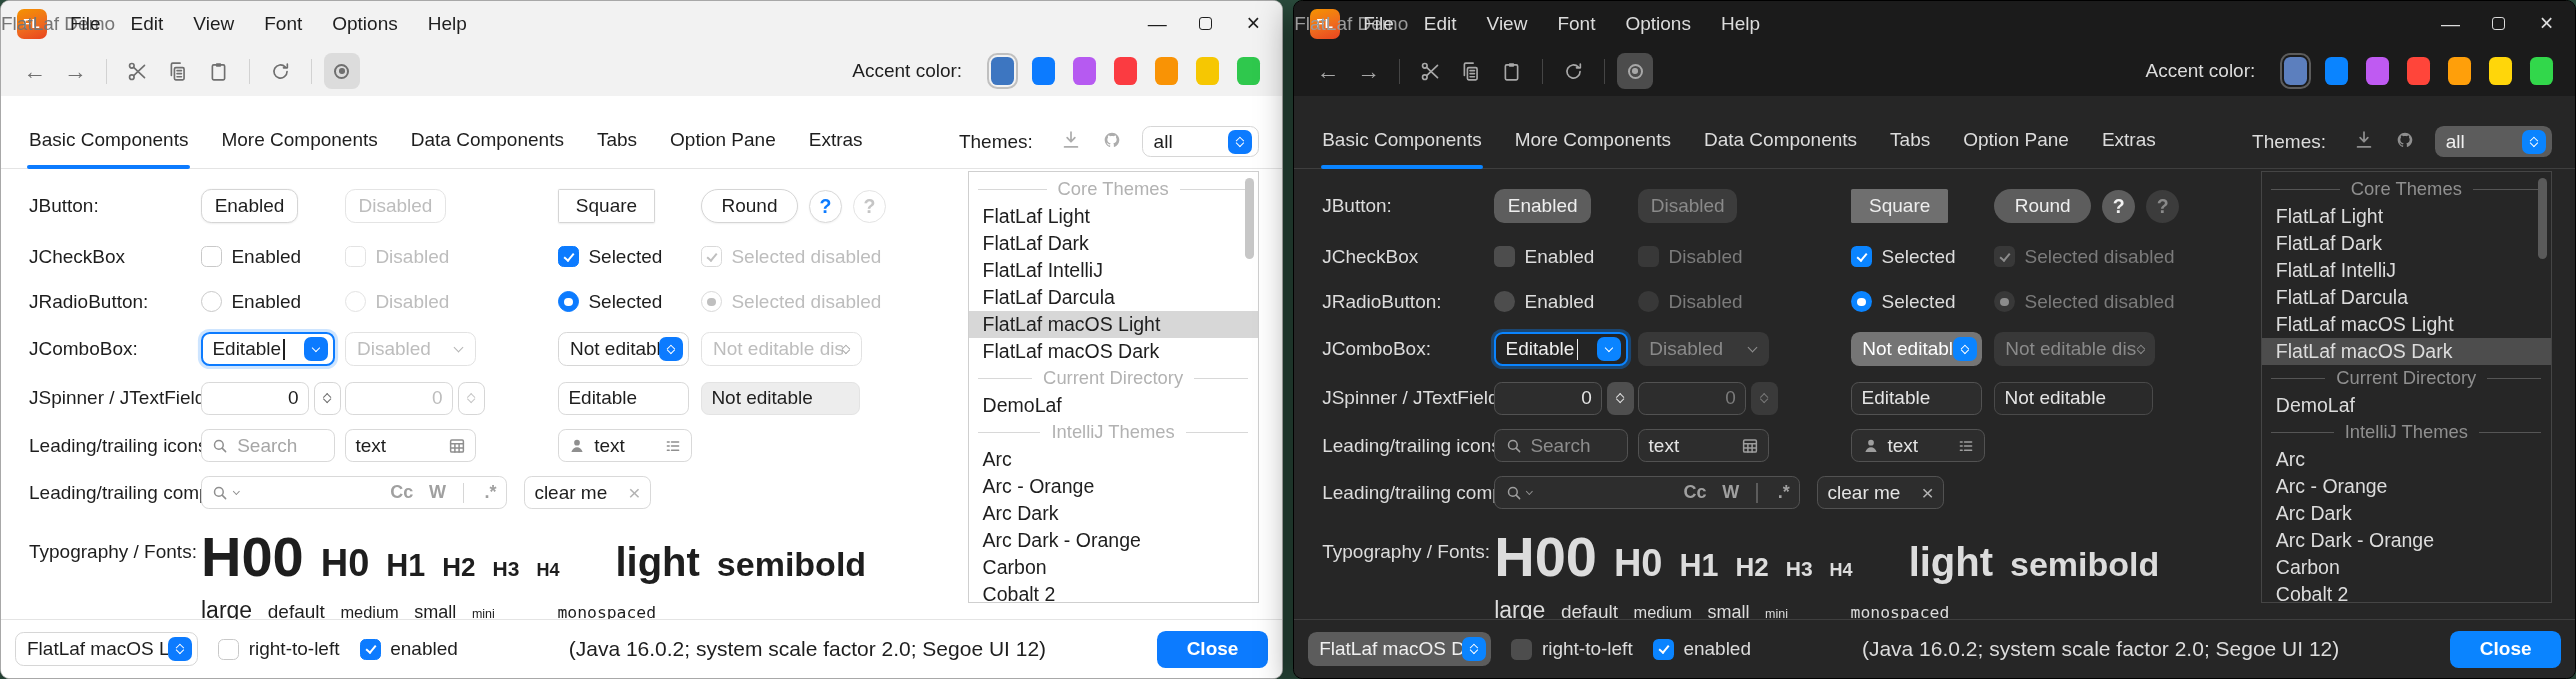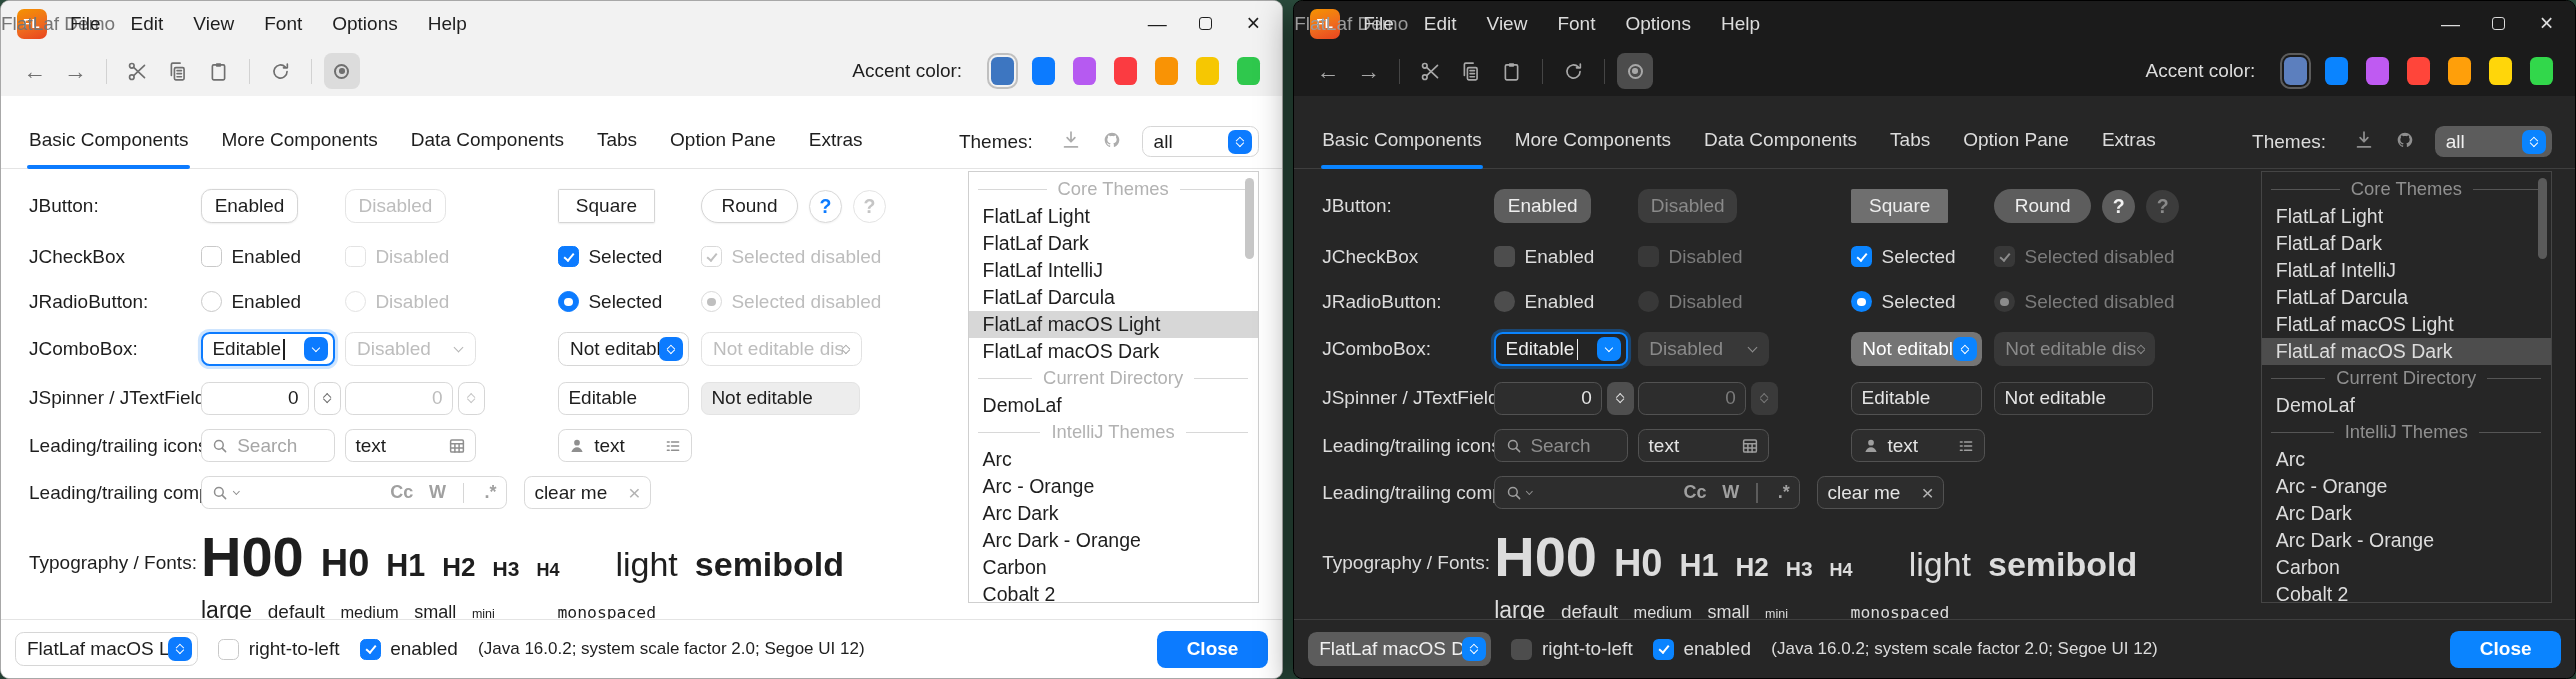--- a/index.html
+++ b/index.html
@@ -137,46 +137,46 @@
 .dark .rad.checked.dis{background:#383838;border:none}
 .dark .rad.checked.dis .dot{background:#8c8c8c}
 .cbgroup{display:flex;align-items:center;gap:9.4px;font-size:19px;white-space:nowrap}
 .cbgroup.disg{color:var(--disabled)}
 
 .main{padding:9.4px 0 0 28px}
 .row{display:grid;grid-template-columns:172px 144px 213px 143px 1fr;align-items:center}
 .r1{height:56px}.r2{height:45px}.r3{height:45px}.r4{height:50px}.r5{height:48px}.r6{height:47px}.r7{height:47px}
 .r8{height:102px;align-items:flex-start;margin-top:6.3px}
 .rlabel{font-size:19px;white-space:nowrap}
-.r8 .rlabel{margin-top:29px}
+.r8 .rlabel{margin-top:18px}
 .cell{display:flex;align-items:center}
 .typoblock{grid-column:2/-1;padding-top:1.6px}
 .hrow{display:flex;align-items:baseline;gap:17px}
 .h00{font-size:56px;font-weight:600}.h0{font-size:38px;font-weight:600}.h1{font-size:30.5px;font-weight:600}.h2{font-size:26px;font-weight:600}.h3{font-size:21px;font-weight:600}.h4{font-size:18px;font-weight:600}
-.wlight{font-size:34px;font-weight:400;margin-left:39px}
+.wlight{font-size:40px;font-weight:700;margin-left:39px}
 .wsemi{font-size:34px;font-weight:700}
 .srow{display:flex;align-items:baseline;gap:15.6px;margin-top:7.8px}
 .sz-large{font-size:23px}.sz-default{font-size:19px}.sz-medium{font-size:16.4px}.sz-small{font-size:18px}.sz-mini{font-size:12.5px}
 .mono{font-family:"DejaVu Sans Mono",monospace;font-size:16.4px;margin-left:47px}
 
 .themespanel{position:absolute;top:170px;right:23.4px;width:291px;height:432px;background:var(--bg);border:0.8px solid #cfcfcf;overflow:hidden}
 .dark .themespanel{border-color:#454545}
 .tlist{padding-top:3.9px}
 .tgsep{height:27px;display:flex;align-items:center;gap:11px;color:#b2b2b2;font-size:18.4px;padding:0 9.4px}
 .dark .tgsep{color:#8f8f8f}
 .tgsep .ln{flex:1;height:0.8px;background:#d8d8d8}
 .dark .tgsep .ln{background:#555}
 .titem{height:27px;display:flex;align-items:center;padding-left:14px;font-size:19.5px;white-space:nowrap}
 .light .t5{background:#d7d7d7}
 .dark .t6{background:#4d4d4d}
 .scrollthumb{position:absolute;top:6.3px;right:3.9px;width:8.6px;height:81px;border-radius:4.7px;background:#c7c7c7}
 .dark .scrollthumb{background:#5a5a5a}
 
 .bottombar{position:absolute;left:0;right:0;bottom:0;height:59px;border-top:0.8px solid var(--sep);display:flex;align-items:center;padding:0 14px;gap:20.3px;background:var(--bg)}
-.javainfo{flex:1;font-size:17px;white-space:nowrap}
+.javainfo{flex:1;text-align:center;font-size:21px;white-space:nowrap}
 .closebtn{width:111px;height:37px;border-radius:8.6px;background:var(--accent);color:#fff;font-size:19px;font-weight:600;display:flex;align-items:center;justify-content:center}
 </style>
 </head>
 <body>
 
 <div class="window light">
 
   <div class="titlebar">
     <div class="logo">FL</div>
     <div class="menus">

